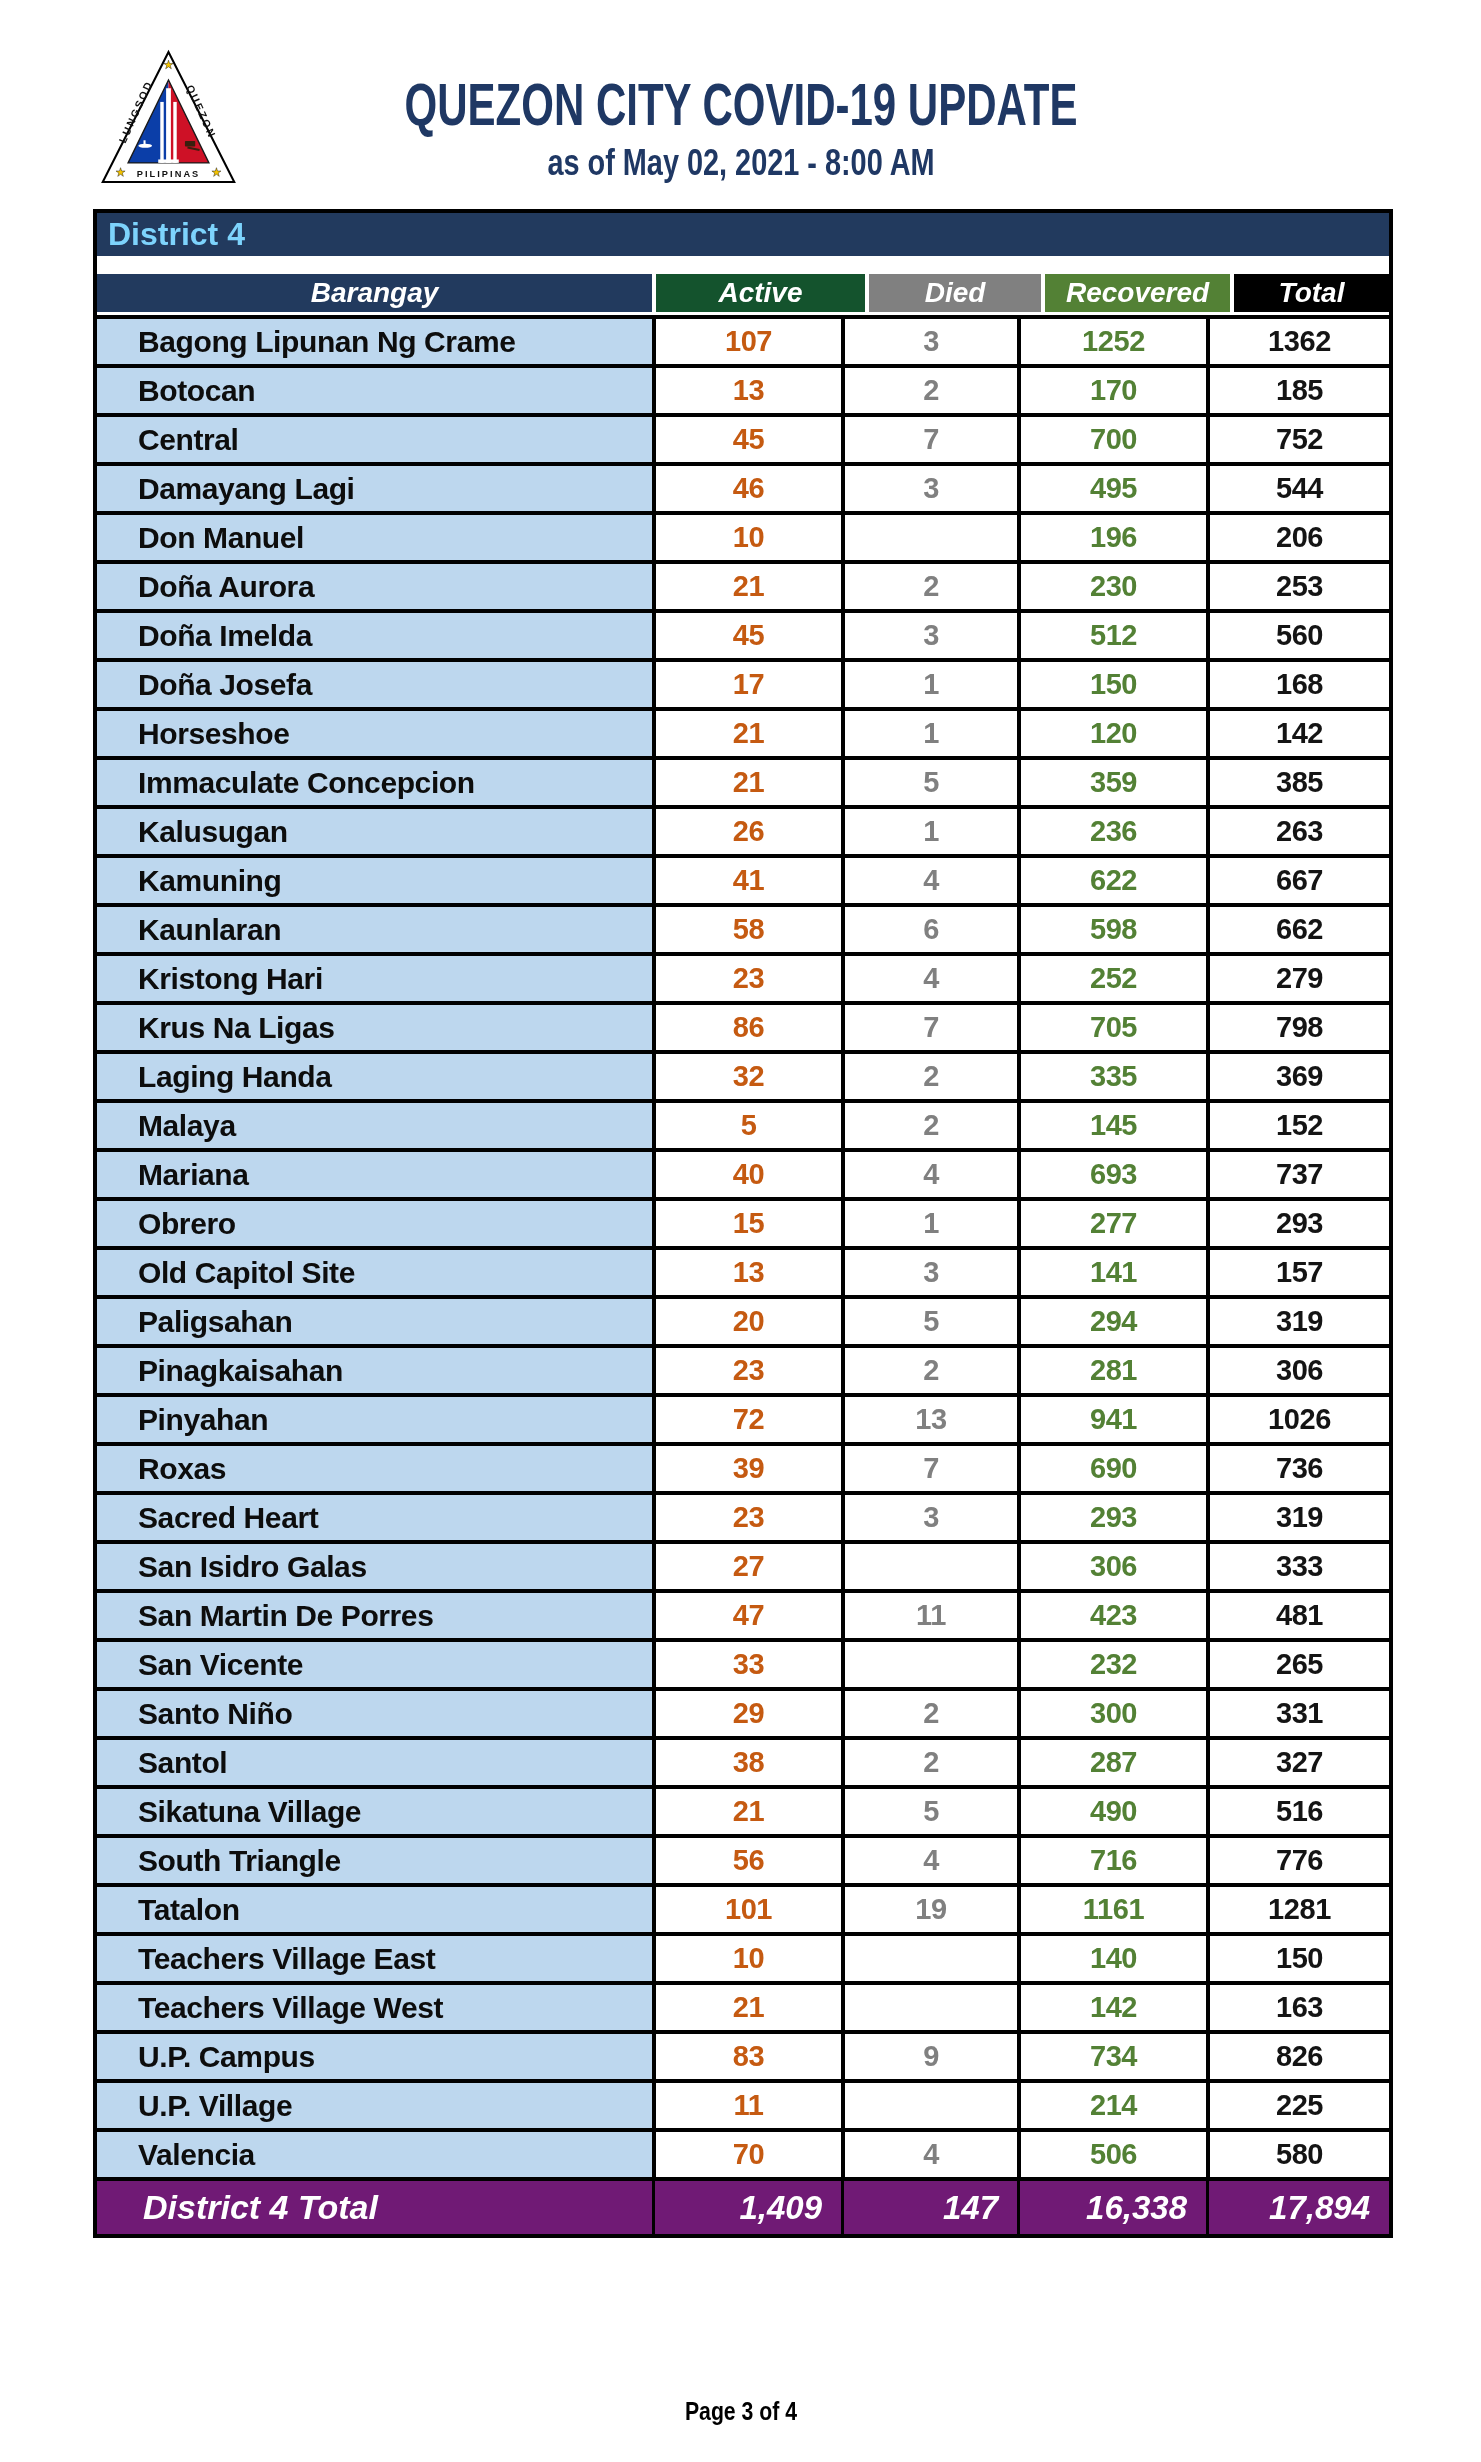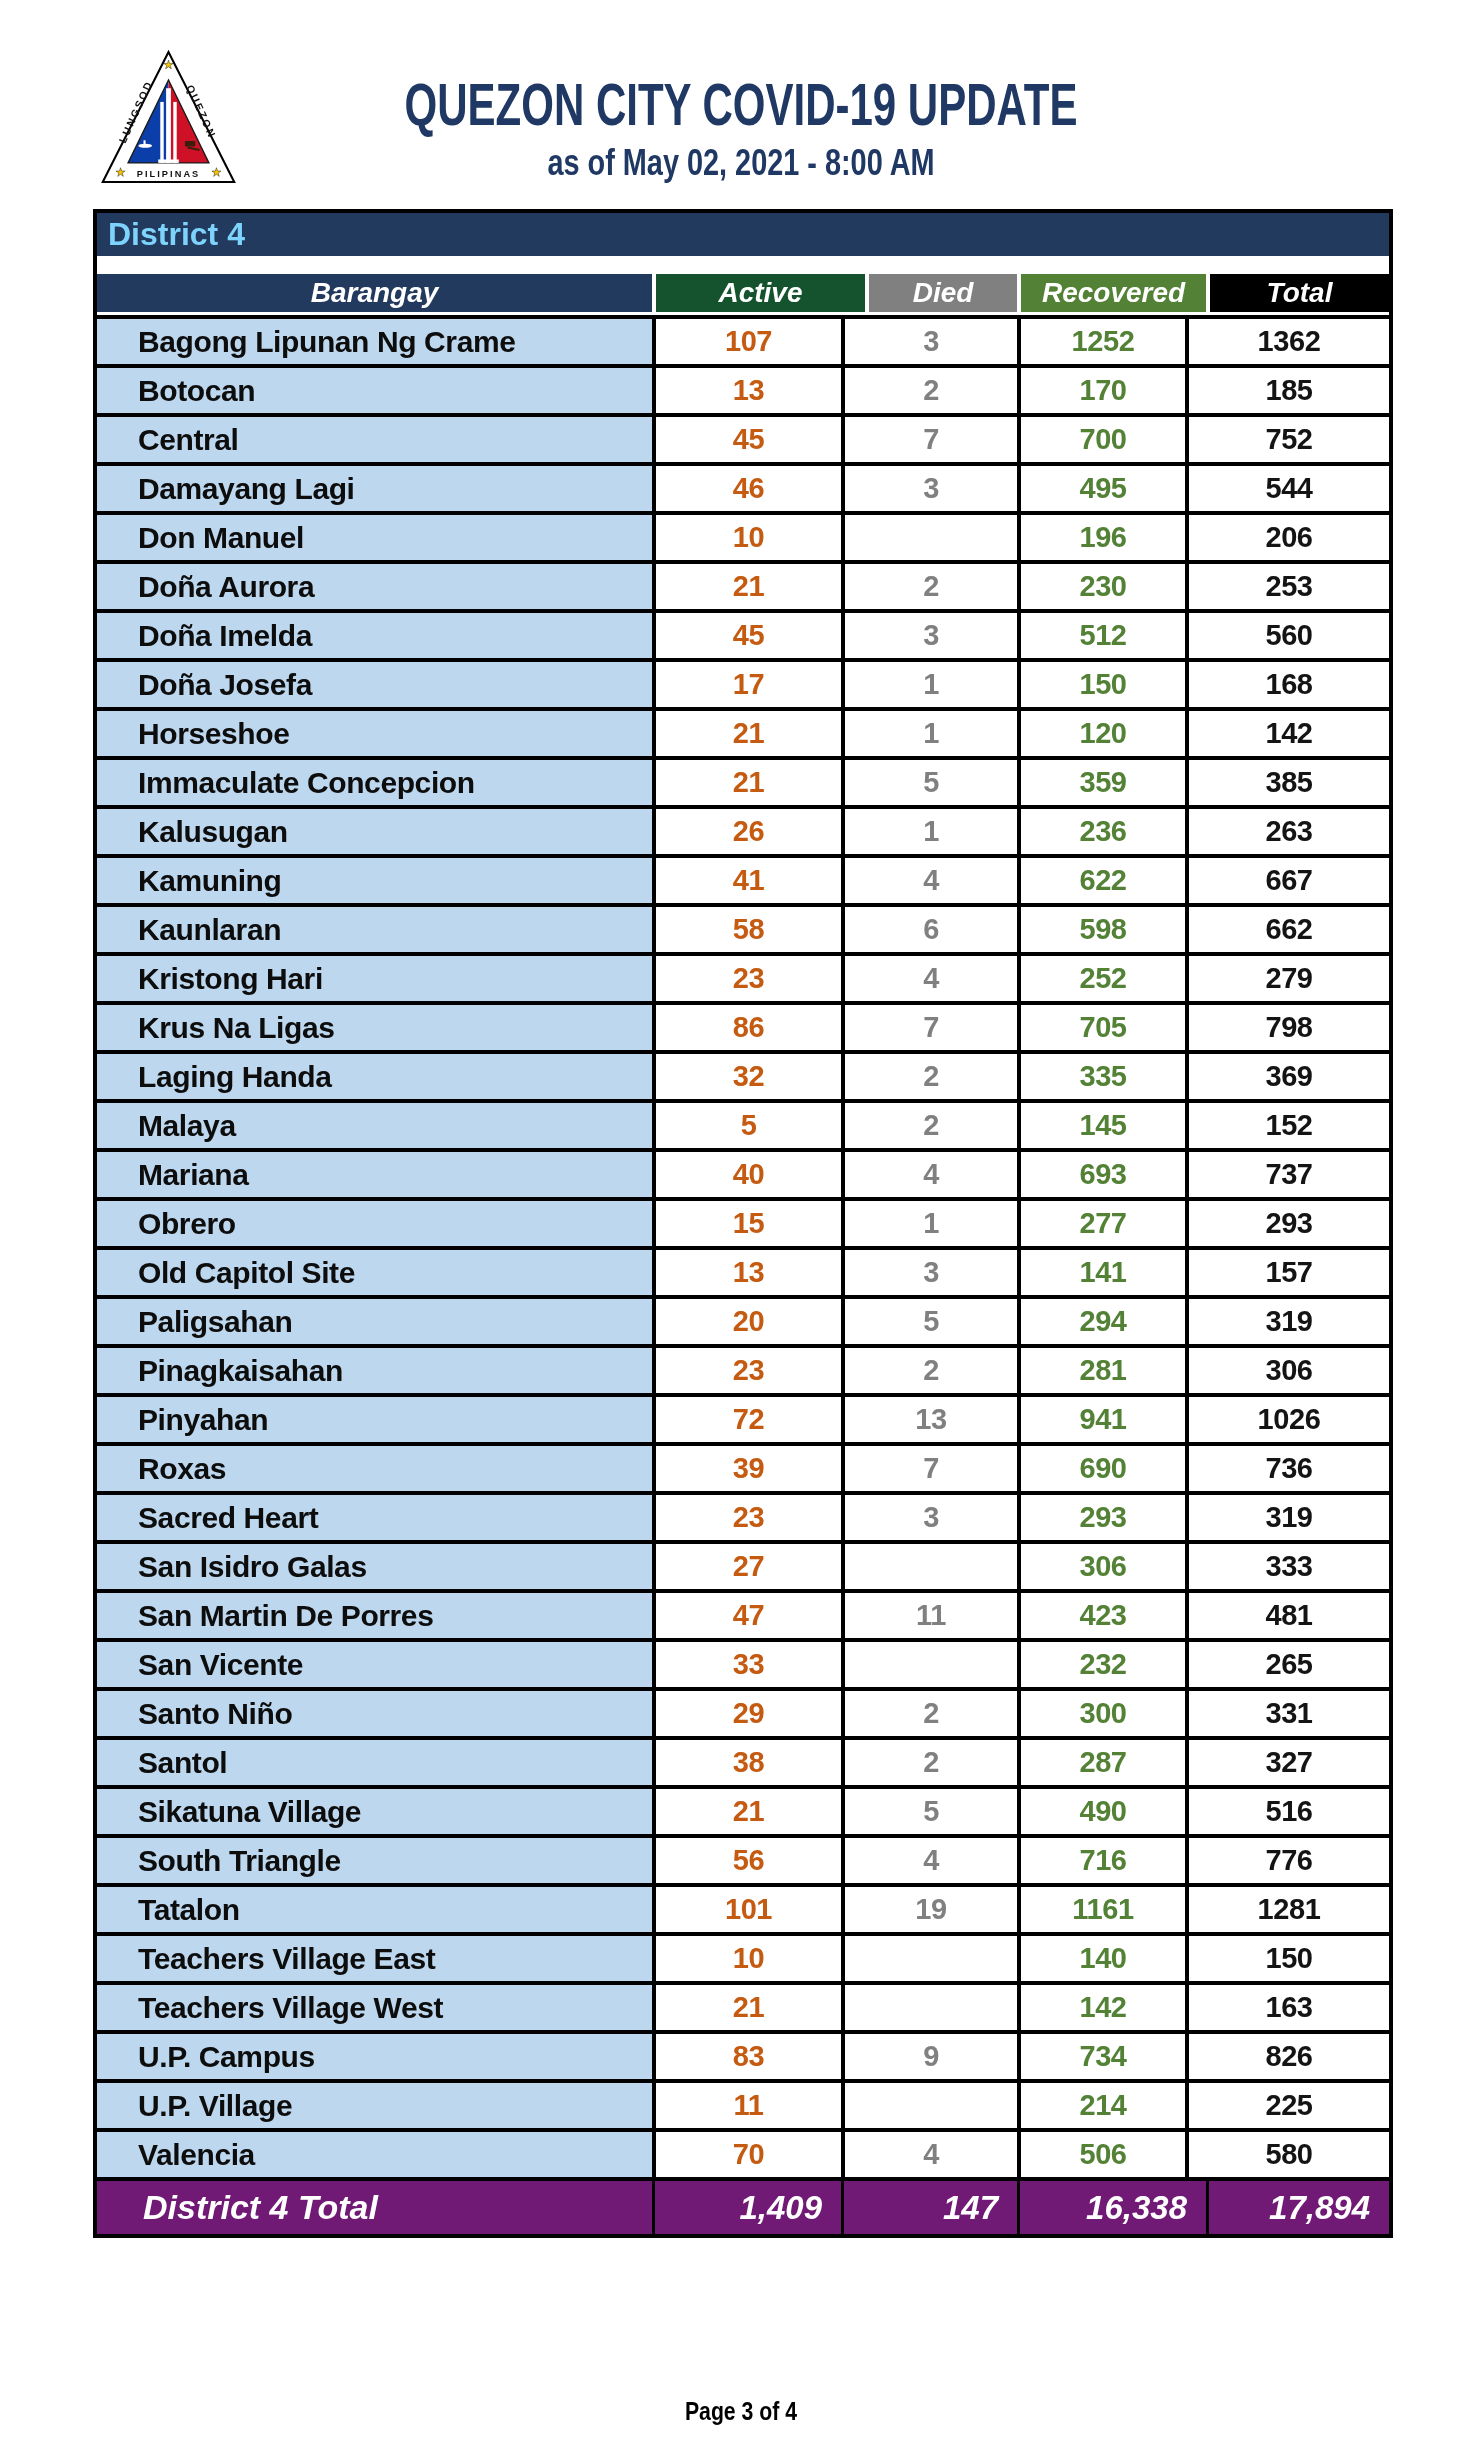--- a/index.html
+++ b/index.html
@@ -32,35 +32,35 @@
     height:43px; line-height:43px; background:#223A5E; color:#7dd3fc;
     font-size:32px; font-weight:bold; padding-left:11px; box-sizing:border-box;
   }
   .colhead { display:flex; height:38px; margin-top:18px; }
   .ch {
     box-sizing:border-box; text-align:center; line-height:37px; color:#fff;
     font-weight:bold; font-style:italic; font-size:28px;
   }
   .ch-barangay  { width:555px; background:#223A5E; }
   .ch-active    { width:213px; border-left:4px solid #fff; background:#14532d;font-style:italic; }
-  .ch-died      { width:152px; border-left:4px solid #fff; background:#808080; }
+  .ch-died      { width:176px; border-left:4px solid #fff; background:#808080; }
   .ch-recovered { width:189px; border-left:4px solid #fff; background:#538135; }
   .ch-total     { flex:1;      border-left:4px solid #fff; background:#000000; }
 
   .rows { margin-top:3.2px; }
   .row { display:flex; height:49px; border-top:4px solid #000; box-sizing:border-box; }
   .c { box-sizing:border-box; display:flex; align-items:center; }
   .c.name {
     width:555px; background:#BDD7EE; padding-left:41px;
     font-size:30px; font-weight:bold; color:#0d0d0d; letter-spacing:-0.4px;
   }
   .c.num { justify-content:center; font-size:29px; font-weight:bold; letter-spacing:-0.4px; }
   .c.active    { width:189px; border-left:4px solid #000; color:#C55A11; }
   .c.died      { width:176px; border-left:4px solid #000; color:#808080; }
-  .c.recovered { width:168px; border-left:4px solid #000; color:#538135; }
+  .c.recovered { width:189px; border-left:4px solid #000; color:#538135; }
   .c.total     { flex:1;      border-left:4px solid #000; color:#141414; }
 
   .total-row {
     display:flex; height:57px; border-top:4px solid #000; box-sizing:border-box;
     background:#701a75; color:#fff; font-style:italic; font-weight:bold;
   }
   .t { box-sizing:border-box; display:flex; align-items:center; }
   .t-label { width:555px; padding-left:46px; font-size:34px; }
   .t-num { justify-content:flex-end; padding-right:19px; font-size:33px; }
   .t-active    { width:189px; border-left:3.2px solid #000; }

